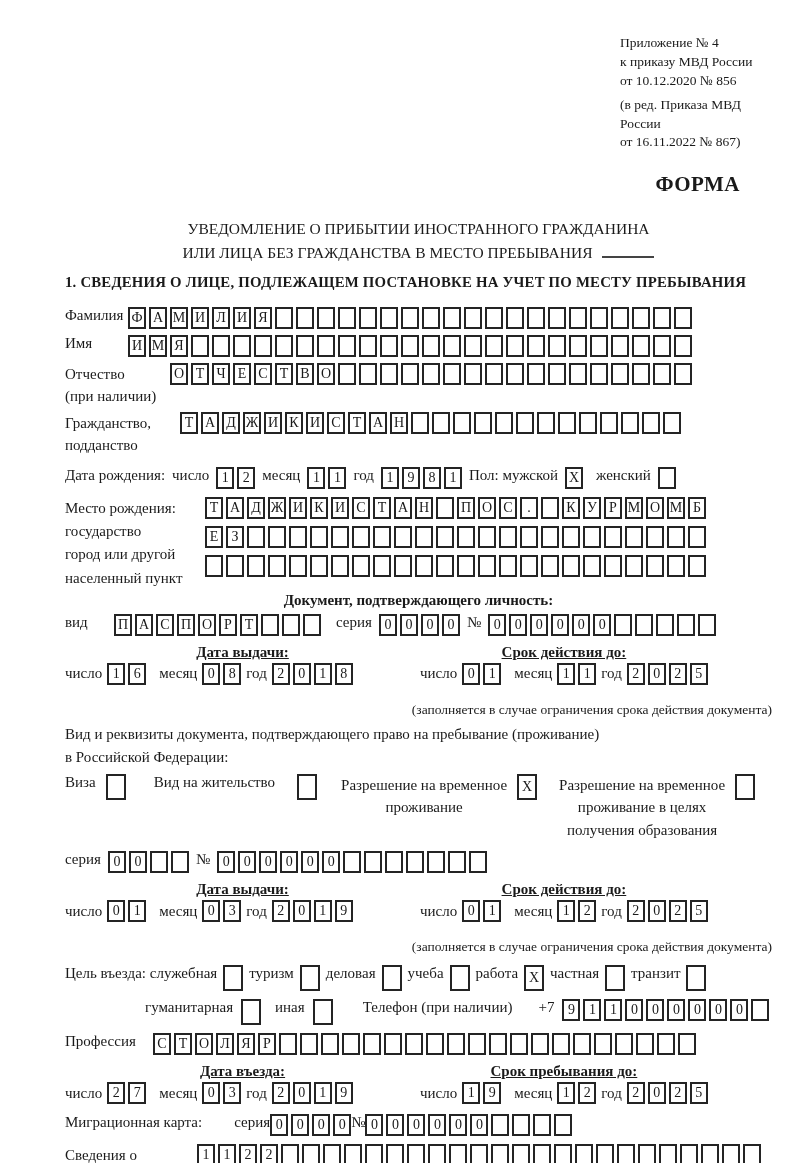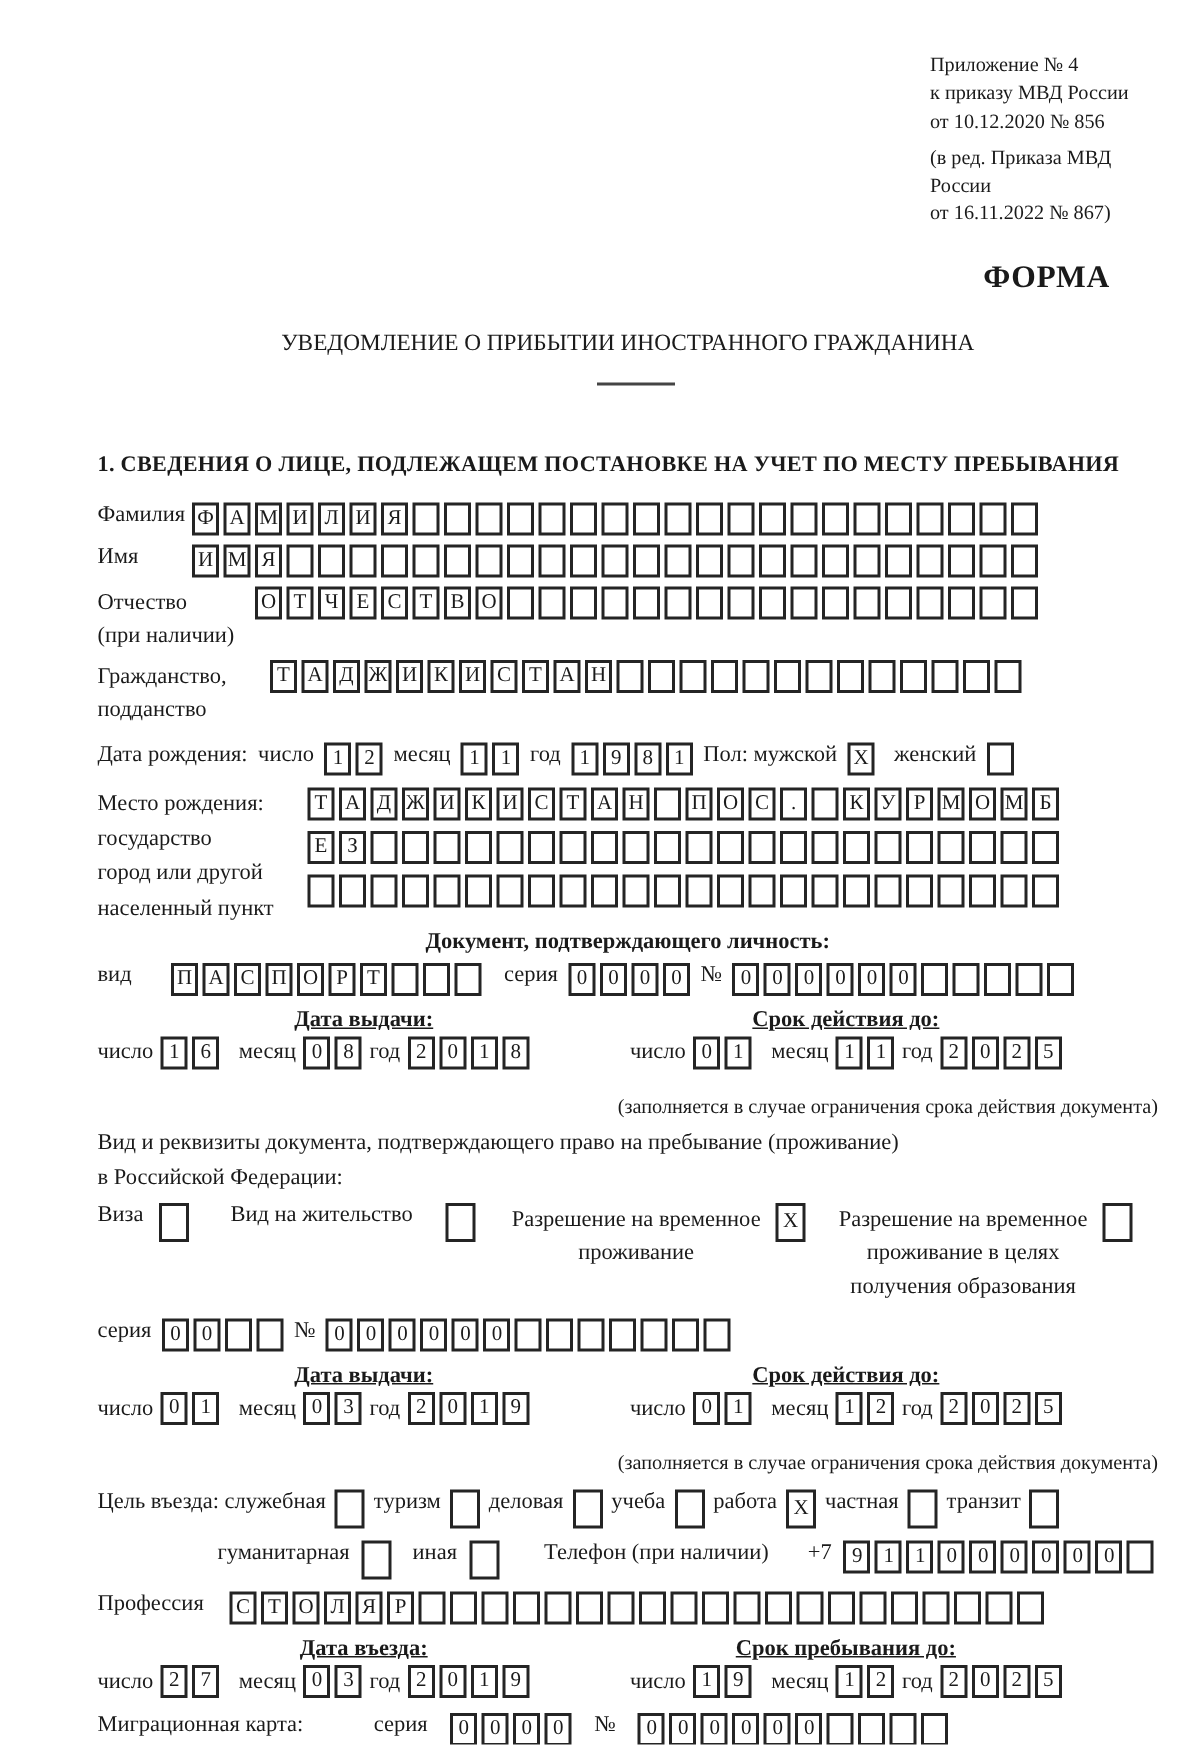--- a/index.html
+++ b/index.html
@@ -14,21 +14,21 @@
 
   
   .hdr-block { margin-left:555px; font-size:13.5px; line-height:1.4; }
   .hdr-block .gap { margin-top:5px; }
   .forma { text-align:right; padding-right:32px; font-weight:bold; font-size:21px; margin-top:20px; letter-spacing:.5px; }
 
   
   .title { text-align:center; font-weight:normal; font-size:15.5px; line-height:1.5; margin-top:20px; }
   .blank-line { display:inline-block; width:52px; border-bottom:2px solid #444; vertical-align:baseline; margin-left:10px; }
 
-  .section-heading { margin-top:38px; font-weight:bold; font-size:14.8px; letter-spacing:.2px; }
+  .section-heading { margin-top:10px; font-weight:bold; font-size:14.8px; letter-spacing:.2px; }
 
   
   .row { display:flex; margin-top:6px; }
   .lbl { font-size:15px; white-space:nowrap; }
   .cells { display:flex; gap:3px; flex:0 0 auto; }
   .cell {
     width:18px; height:22px; flex:0 0 auto;
     border:2px solid #242424;
     display:flex; align-items:center; justify-content:center;
     font-size:14px; line-height:1; background:#fff;
@@ -68,21 +68,21 @@
     <div>Приложение № 4</div>
     <div>к приказу МВД России</div>
     <div>от 10.12.2020 № 856</div>
     <div class="gap">(в ред. Приказа МВД России</div>
     <div>от 16.11.2022 № 867)</div>
   </div>
   <div class="forma">ФОРМА</div>
 
   <div class="title">
     <div>УВЕДОМЛЕНИЕ О ПРИБЫТИИ ИНОСТРАННОГО ГРАЖДАНИНА</div>
-    <div><span class="blank-line"></span></div>
+    <div><span>ИЛИ ЛИЦА БЕЗ ГРАЖДАНСТВА В МЕСТО ПРЕБЫВАНИЯ</span><span class="blank-line"></span></div>
   </div>
 
   <div class="section-heading">1. СВЕДЕНИЯ О ЛИЦЕ, ПОДЛЕЖАЩЕМ ПОСТАНОВКЕ НА УЧЕТ ПО МЕСТУ ПРЕБЫВАНИЯ</div>
 
   <div class="row name-row" style="margin-top:16px">
     <span class="lbl">Фамилия</span>
     <span class="cells">
         <span class="cell">Ф</span>
         <span class="cell">А</span>
         <span class="cell">М</span>
@@ -649,21 +649,21 @@
         <span class="cells">
             <span class="cell">2</span>
             <span class="cell">0</span>
             <span class="cell">2</span>
             <span class="cell">5</span>
           </span>
       </div>
     </div>
   </div>
 
-  <div class="row" style="gap:15px; margin-top:10px">
+  <div class="row" style="gap:0; margin-top:10px">
     <span class="lbl">Миграционная карта:</span>
     <span class="lbl" style="margin-left:32px">серия</span>
     <span class="cells">
         <span class="cell">0</span>
         <span class="cell">0</span>
         <span class="cell">0</span>
         <span class="cell">0</span>
       </span>
     <span class="lbl">№</span>
     <span class="cells">

